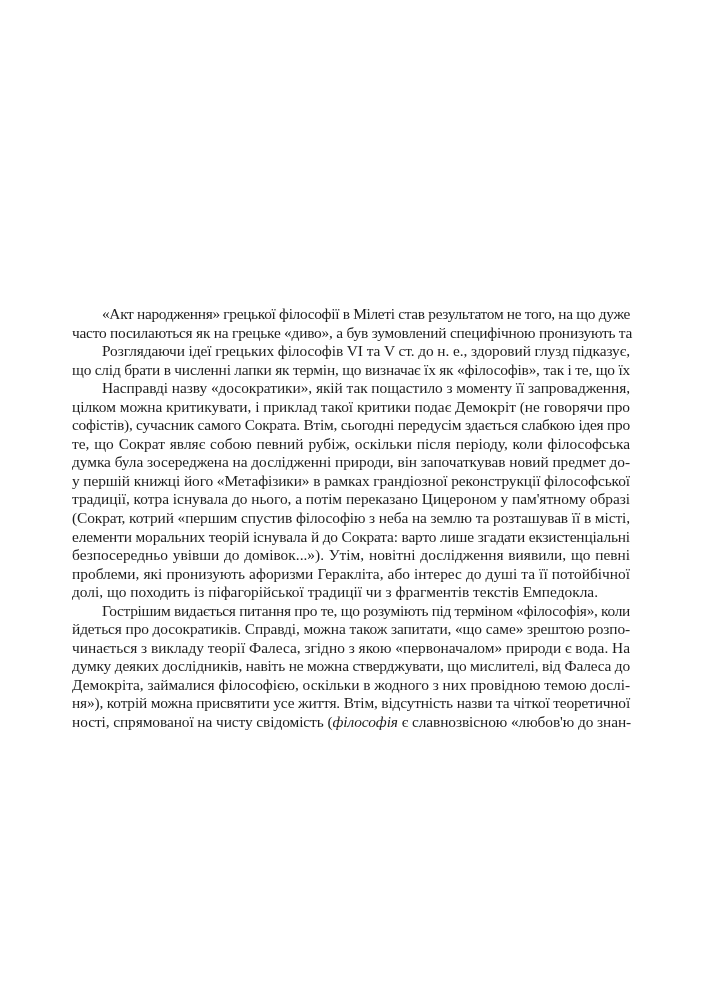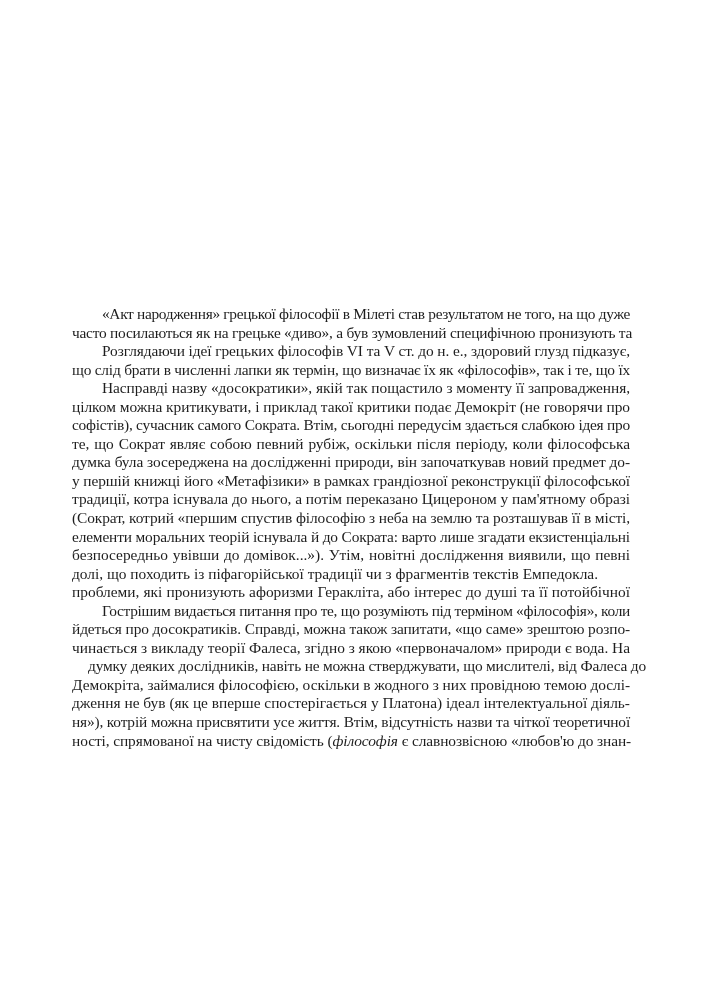--- a/index.html
+++ b/index.html
@@ -47,28 +47,27 @@
     <span class="line first" style="letter-spacing: -0.0558036px;">Насправді назву «досократики», якій так пощастило з моменту її запровадження,</span>
     <span class="line" style="letter-spacing: -0.0300926px;">цілком можна критикувати, і приклад такої критики подає Демокріт (не говорячи про</span>
     <span class="line" style="letter-spacing: -0.234738px;">софістів), сучасник самого Сократа. Втім, сьогодні передусім здається слабкою ідея про</span>
     <span class="line">те, що Сократ являє собою певний рубіж, оскільки після періоду, коли філософська</span>
     <span class="line" style="letter-spacing: -0.0553627px;">думка була зосереджена на дослідженні природи, він започаткував новий предмет до-</span>
     <span class="line" style="letter-spacing: -0.0949074px;">у першій книжці його «Метафізики» в рамках грандіозної реконструкції філософської</span>
     <span class="line" style="letter-spacing: -0.0384036px;">традиції, котра існувала до нього, а потім переказано Цицероном у пам'ятному образі</span>
     <span class="line" style="letter-spacing: -0.0926205px;">(Сократ, котрий «першим спустив філософію з неба на землю та розташував її в місті,</span>
     <span class="line" style="letter-spacing: -0.160768px;">елементи моральних теорій існувала й до Сократа: варто лише згадати екзистенціальні</span>
     <span class="line">безпосередньо увівши до домівок...»). Утім, новітні дослідження виявили, що певні</span>
+    <span class="line">проблеми, які пронизують афоризми Геракліта, або інтерес до душі та її потойбічної</span>
     <span class="line last">долі, що походить із піфагорійської традиції чи з фрагментів текстів Емпедокла.</span>
-    <span class="line">проблеми, які пронизують афоризми Геракліта, або інтерес до душі та її потойбічної</span>
   </p>
   <p>
     <span class="line first" style="letter-spacing: -0.304786px;">Гострішим видається питання про те, що розуміють під терміном «філософія», коли</span>
     <span class="line" style="letter-spacing: -0.11034px;">йдеться про досократиків. Справді, можна також запитати, «що саме» зрештою розпо-</span>
     <span class="line" style="letter-spacing: -0.0112424px;">чинається з викладу теорії Фалеса, згідно з якою «первоначалом» природи є вода. На</span>
-    <span class="line" style="letter-spacing: -0.18637px; margin-left: 16px;">думку деяких дослідників, навіть не можна стверджувати, що мислителі, від Фалеса до</span>
+    <span class="line" style="letter-spacing: -0.18637px;">думку деяких дослідників, навіть не можна стверджувати, що мислителі, від Фалеса до</span>
     <span class="line" style="letter-spacing: -0.0375px;">Демокріта, займалися філософією, оскільки в жодного з них провідною темою дослі-</span>
-    <span class="line" style="letter-spacing: -0.00583584px;">дження не був (як це вперше спостерігається у Платона) ідеал інтелектуальної діяль-</span>
     <span class="line" style="letter-spacing: -0.173147px;">ня»), котрій можна присвятити усе життя. Втім, відсутність назви та чіткої теоретичної</span>
     <span class="line" style="letter-spacing: -0.0902961px;">
       <span>ності, спрямованої на чисту свідомість (</span><em>філософія</em><span> є славнозвісною «любов'ю до знан-</span>
     </span>
   </p>
 </div>
 
 </body></html>

